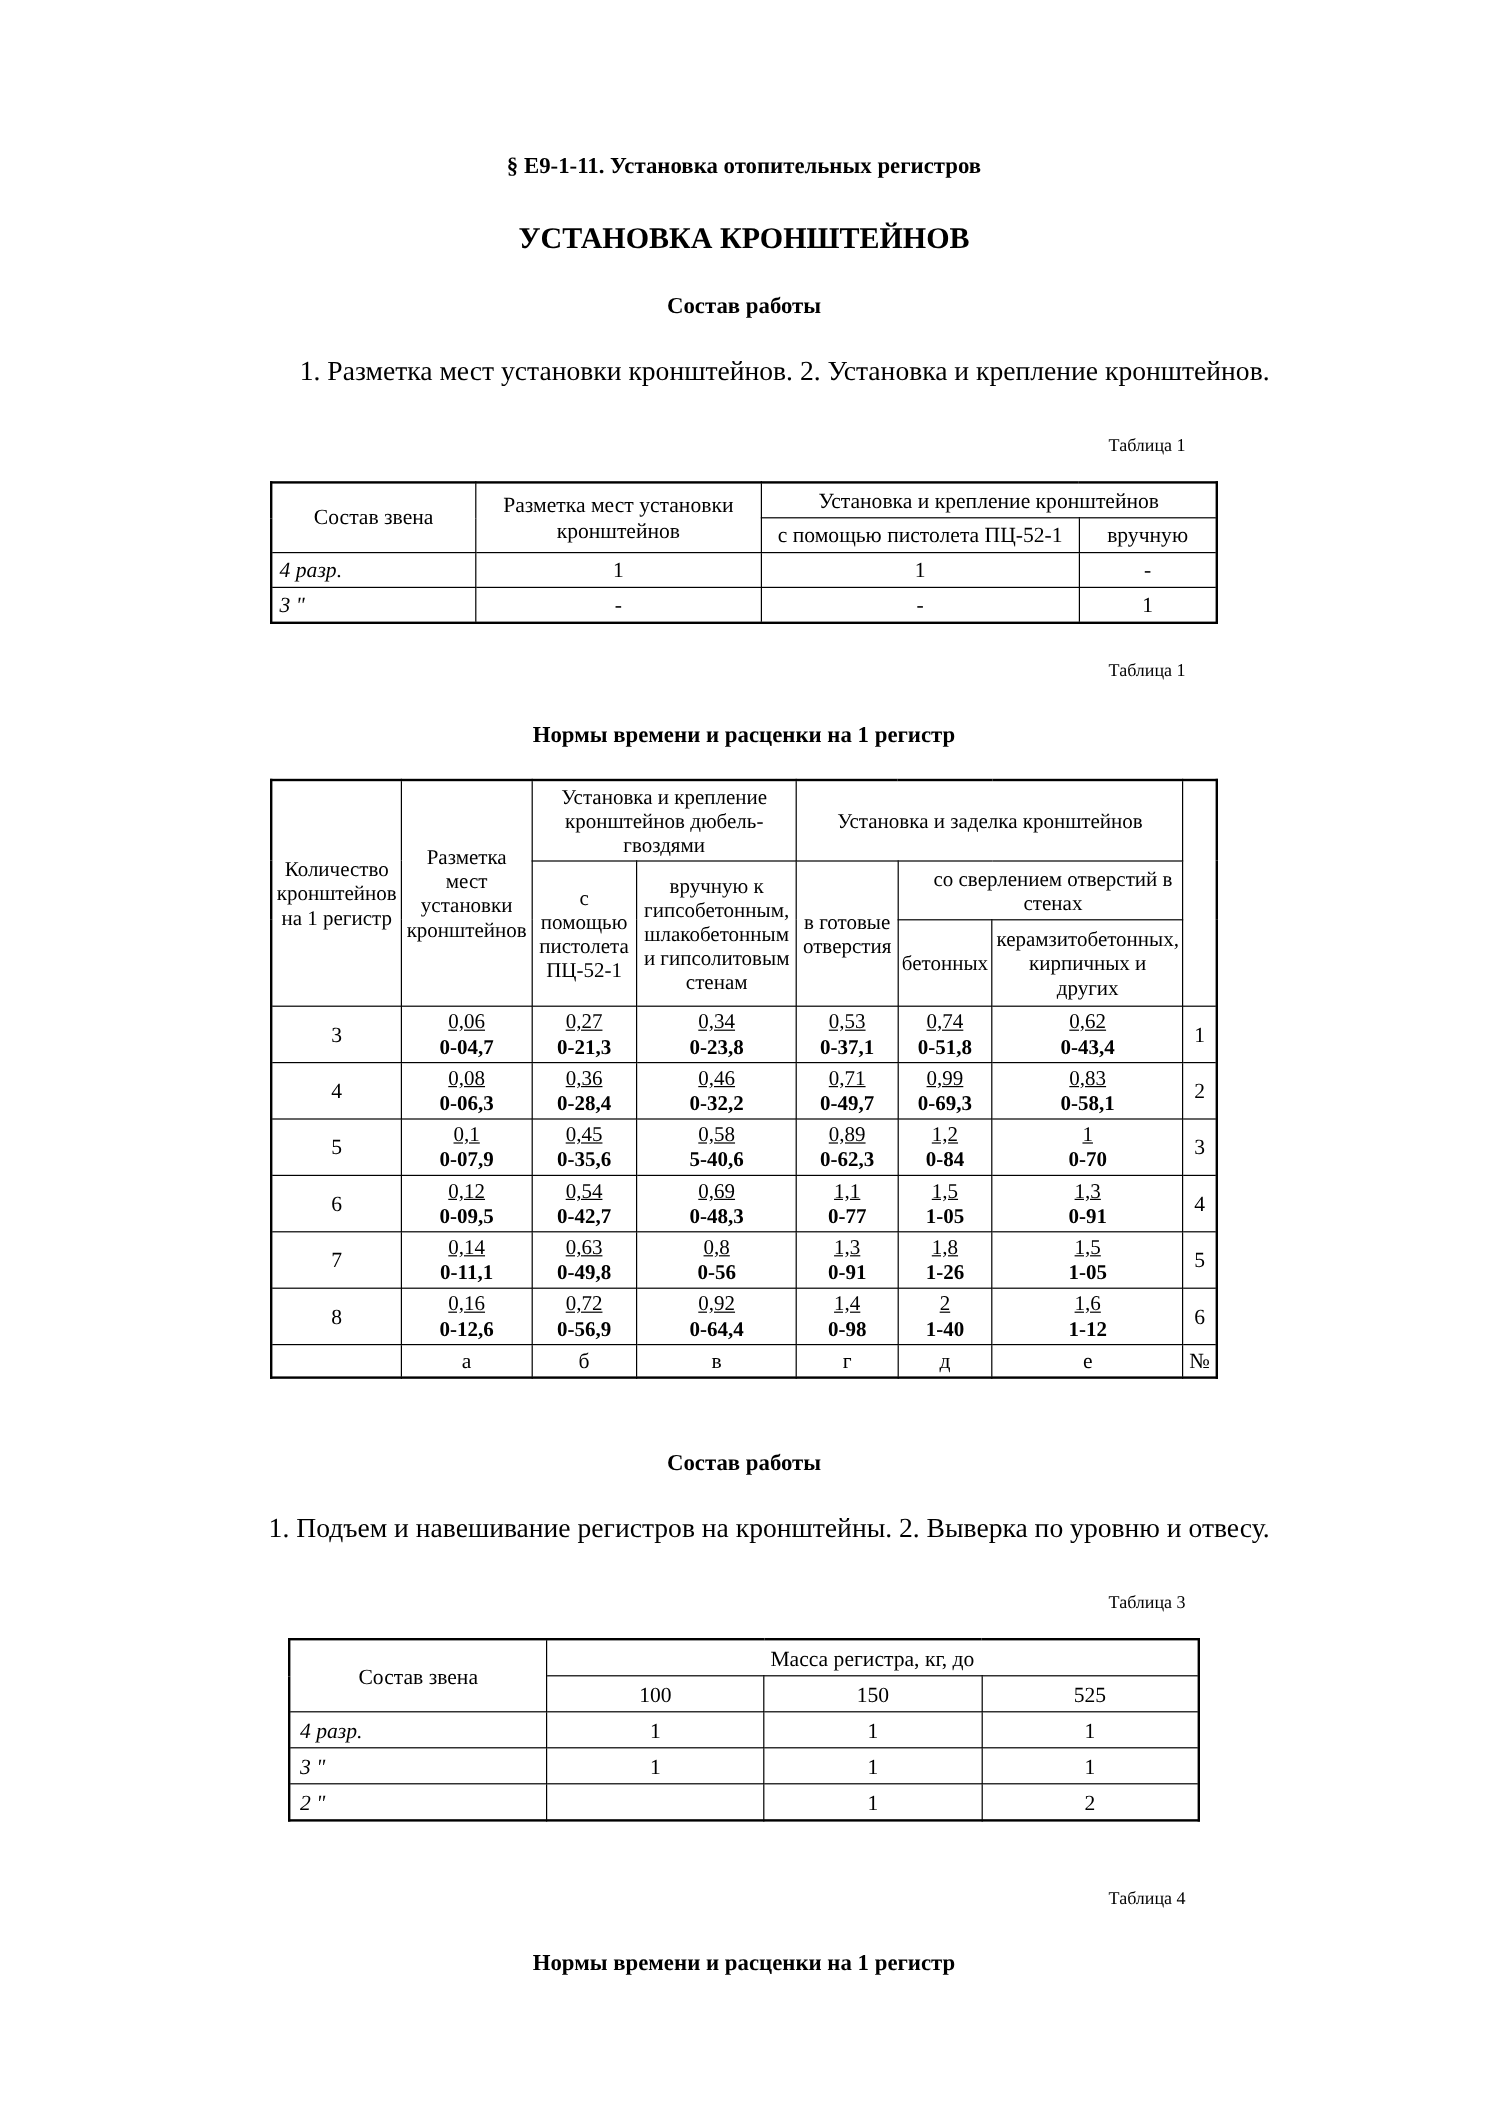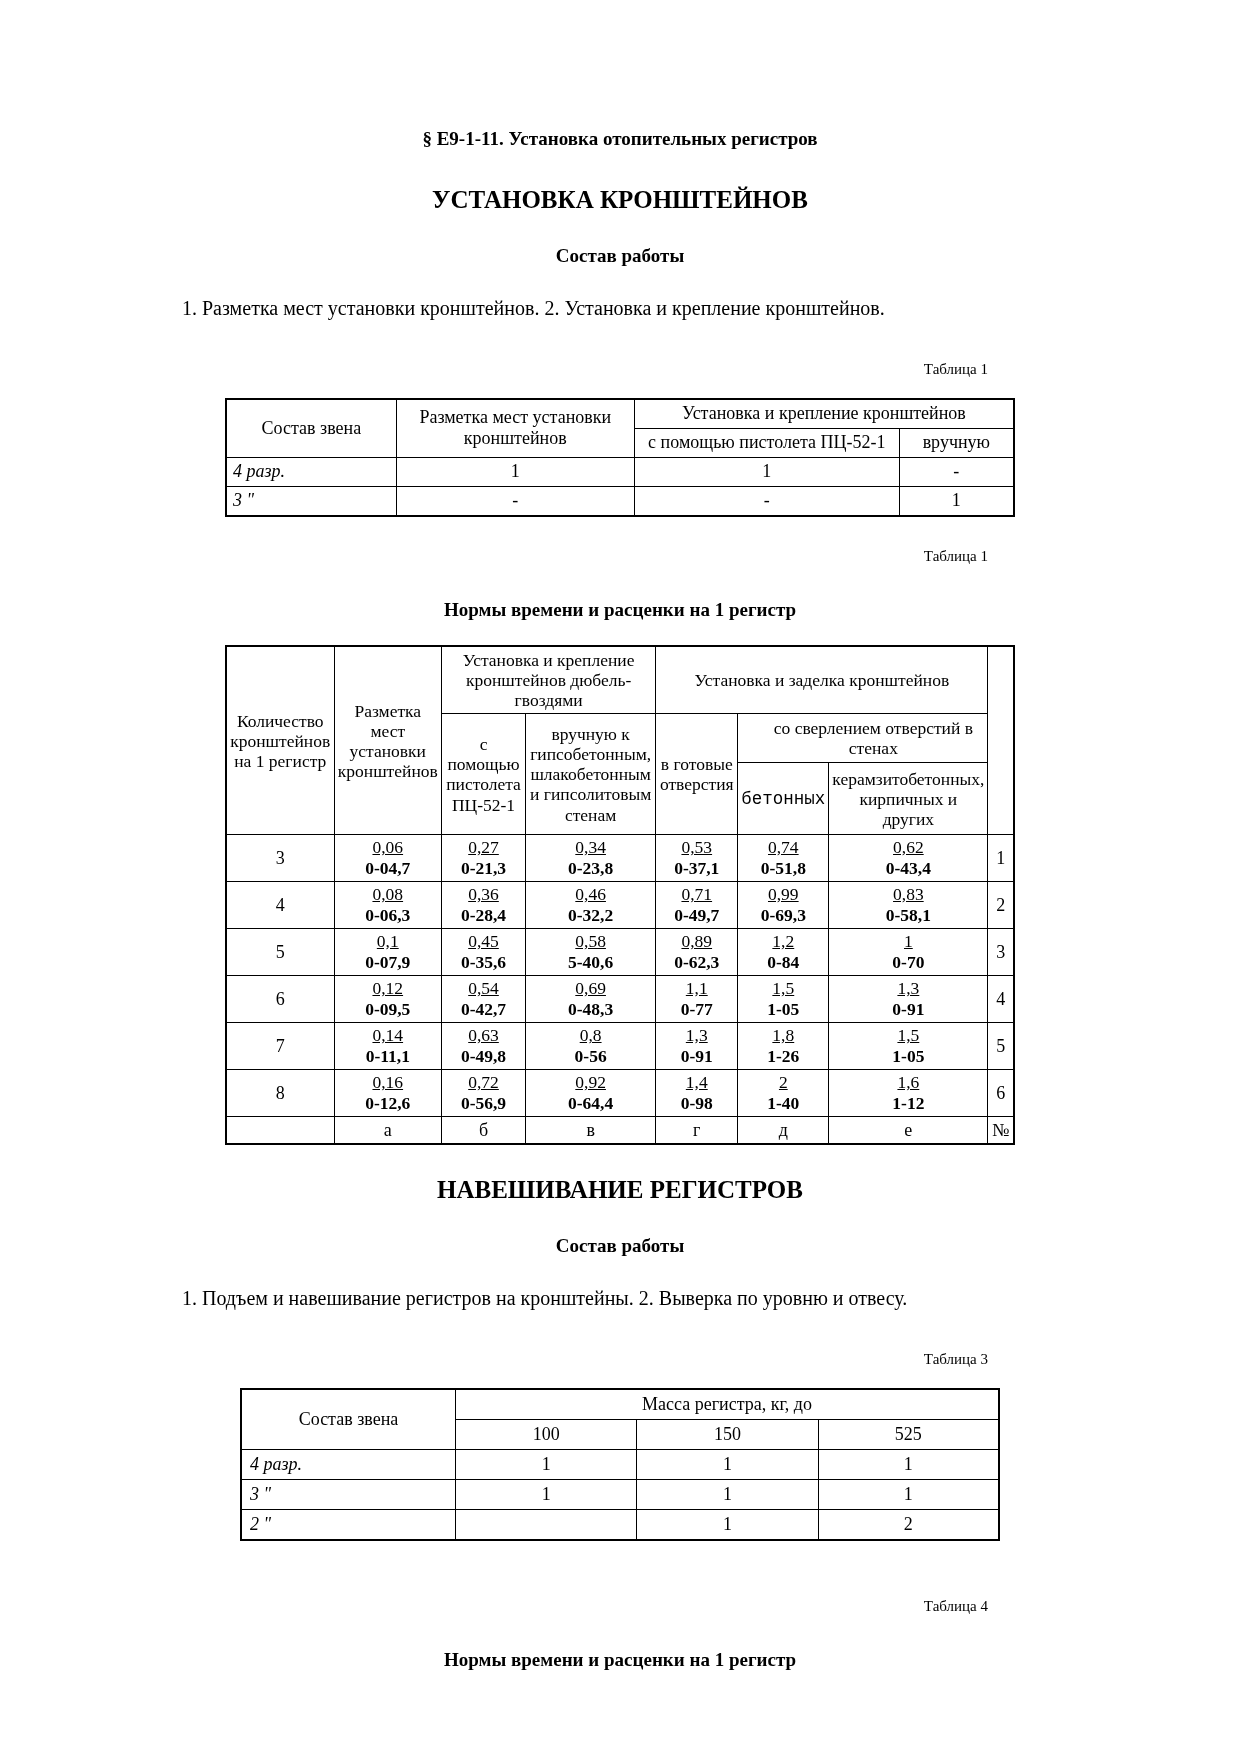--- a/index.html
+++ b/index.html
@@ -39,22 +39,22 @@
     margin: 0;
   }
   .h-sub {
     text-align: center;
     font-weight: bold;
     font-size: 19px;
     line-height: 1.2;
     margin: 0;
   }
   .para {
-    text-align: left;
-    font-size: 20px;
+    text-align: right;
+    font-size: 23px;
     line-height: 1.2;
     margin: 0;
   }
   .tbl-caption {
     text-align: right;
     font-size: 15px;
     line-height: 1.2;
     margin: 0;
     padding-right: 70px;
   }
@@ -179,21 +179,21 @@
         <td class="hd" colspan="3">Установка и заделка кронштейнов</td>
         <td class="hd" rowspan="3" style="width:38px;"></td>
       </tr>
       <tr>
         <td class="hd" rowspan="2" style="width:112px;height:118px;">с помощью пистолета ПЦ-52-1</td>
         <td class="hd" rowspan="2" style="width:156px;">вручную к гипсобетонным, шлакобетонным и гипсолитовым стенам</td>
         <td class="hd" rowspan="2" style="width:95px;">в готовые отверстия</td>
         <td class="hd" colspan="2" style="height:46px;padding-left:24px;">со сверлением отверстий в стенах</td>
       </tr>
       <tr>
-        <td class="hd" style="width:72px;font-family:Liberation Mono, monospace;">бетонных</td>
+        <td class="hd" style="width:72px;">бетонных</td>
         <td class="hd" style="width:90px;">керамзитобетонных, кирпичных и других</td>
       </tr>
 
       <tr>
         <td class="num">3</td>
         <td class="val">
           <span class="v-top">0,06</span>
           <span class="v-bot">0-04,7</span>
         </td>
         <td class="val">
@@ -372,21 +372,20 @@
         <td>г</td>
         <td>д</td>
         <td>е</td>
         <td>№</td>
       </tr>
     </tbody>
   </table>
 
   <div class="sp-30"></div>
 
-  <div class="h-section">НАВЕШИВАНИЕ РЕГИСТРОВ</div>
 
   <div class="sp-30"></div>
 
   <div class="h-sub">Состав работы</div>
 
   <div class="sp-28"></div>
 
   <div class="para">1. Подъем и навешивание регистров на кронштейны. 2. Выверка по уровню и отвесу.</div>
 
   <div class="sp-40"></div>

